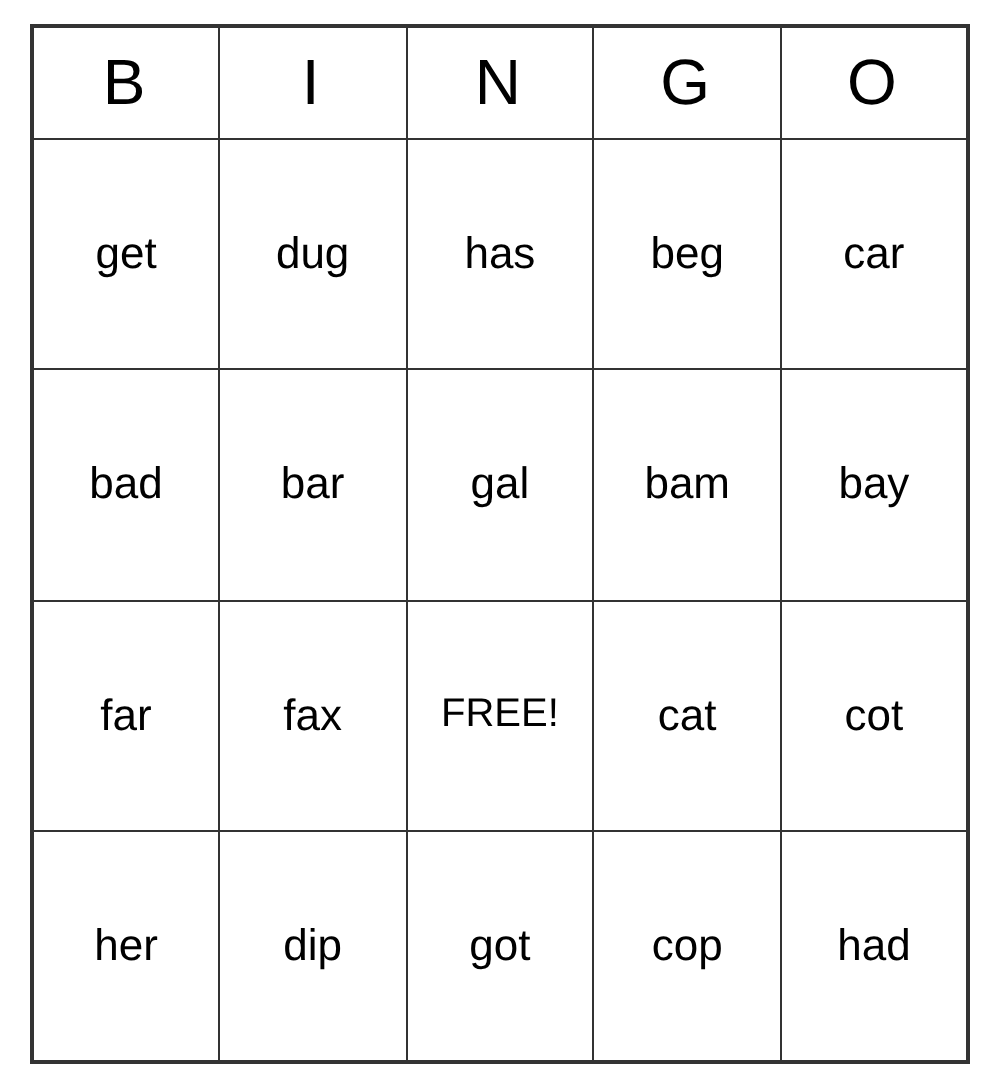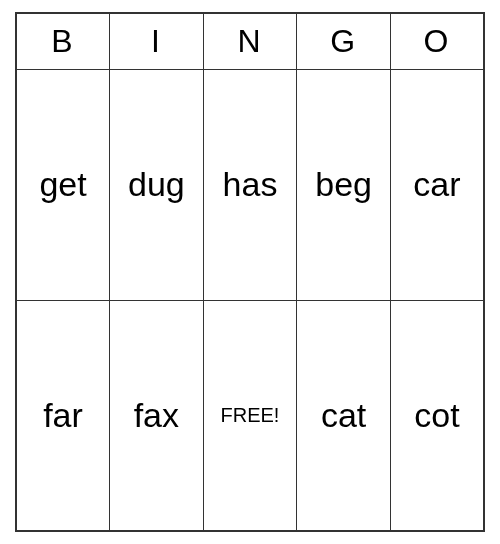--- a/index.html
+++ b/index.html
@@ -17,21 +17,21 @@
       border-collapse: collapse;
       width: 470px;
       height: 520px;
     }
     .bingo-card td, .bingo-card th {
       border: 1px solid #333;
       text-align: center;
       vertical-align: middle;
       width: 94px;
       height: 86px;
-      font-size: 34px;
+      font-size: 22px;
     }
     .bingo-card thead th {
       height: 56px;
       font-size: 32px;
       font-weight: normal;
       letter-spacing: 2px;
     }
     .free-cell {
       font-size: 20px !important;
     }
@@ -51,20 +51,34 @@
   </thead>
   <tbody id="bingo-body">
   <tr>
         <td>get</td>
         <td>dug</td>
         <td>has</td>
         <td>beg</td>
         <td>car</td>
       </tr>
       <tr>
+        <td>bad</td>
+        <td>bar</td>
+        <td>gal</td>
+        <td>bam</td>
+        <td>bay</td>
+      </tr>
+      <tr>
         <td>far</td>
         <td>fax</td>
         <td class="free-cell">FREE!</td>
         <td>cat</td>
         <td>cot</td>
       </tr>
+      <tr>
+        <td>her</td>
+        <td>dip</td>
+        <td>got</td>
+        <td>cop</td>
+        <td>had</td>
+      </tr>
     </tbody>
 </table>
 
 </body></html>

